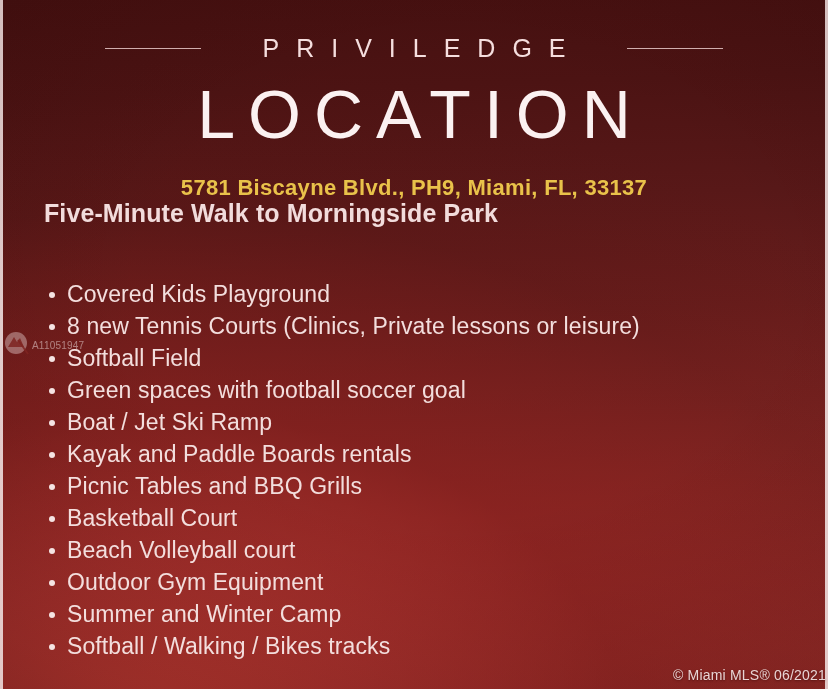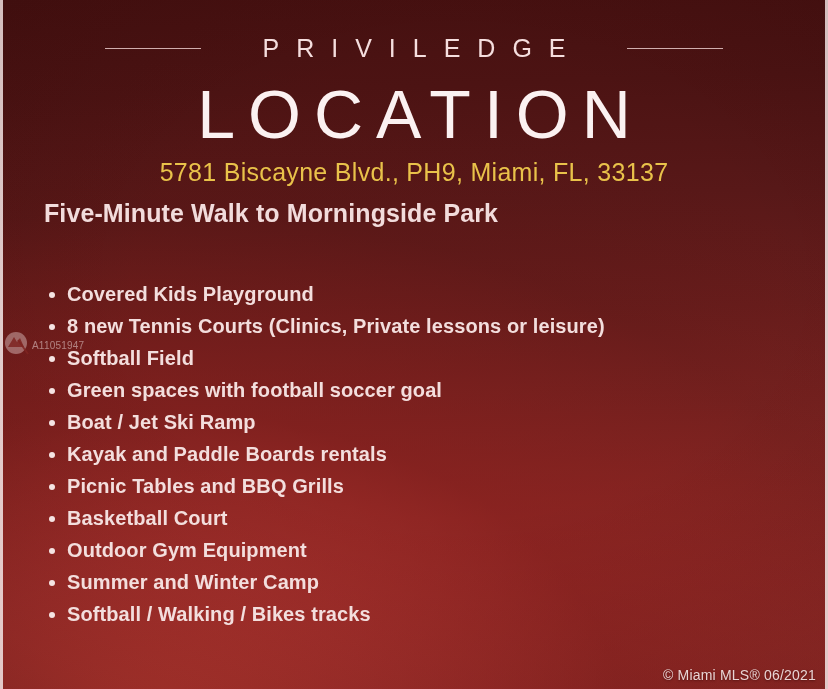--- a/index.html
+++ b/index.html
@@ -92,24 +92,24 @@
     margin-top: 18px;
     color: #fbf1f1;
     font-size: 68px;
     font-weight: 300;
     letter-spacing: 13px;
     text-indent: 13px;
     line-height: 1.05;
     white-space: nowrap;
   }
   .address {
-    margin-top: 9px;
+    margin-top: 26px;
     color: #e9c24a;
-    font-size: 25px;
-    font-weight: 400;
+    font-size: 22px;
+    font-weight: 700;
     letter-spacing: 0.3px;
     line-height: 1.1;
     white-space: nowrap;
   }
 
   
   .subtitle {
     position: absolute;
     left: 44px;
     top: 198px;
@@ -124,22 +124,22 @@
     left: 44px;
     top: 278px;
     right: 20px;
     list-style: none;
     margin: 0;
     padding: 0;
   }
   .feature-item {
     position: relative;
     color: #f3dedd;
-    font-size: 20px;
-    font-weight: 700;
+    font-size: 23px;
+    font-weight: 400;
     line-height: 32px;
     padding-left: 23px;
     letter-spacing: 0.1px;
     white-space: nowrap;
   }
   .feature-item::before {
     content: "";
     position: absolute;
     left: 5px;
     top: 14px;
@@ -169,21 +169,21 @@
   .mls-id {
     color: #e7d2d2;
     font-size: 10px;
     letter-spacing: 0.2px;
     font-family: "Liberation Sans", sans-serif;
     white-space: nowrap;
     transform: translateY(1px);
   }
   .copyright {
     position: absolute;
-    right: 12px;
+    right: 2px;
     bottom: 6px;
     color: #e9d4d4;
     font-size: 14px;
     letter-spacing: 0.2px;
     white-space: nowrap;
     text-shadow: 0 1px 2px rgba(60,10,10,0.6);
   }
 </style>
 </head>
 <body>
@@ -209,20 +209,21 @@
 
   <ul class="feature-list">
     <li class="feature-item">Covered Kids Playground</li>
     <li class="feature-item">8 new Tennis Courts (Clinics, Private lessons or leisure)</li>
     <li class="feature-item">Softball Field</li>
     <li class="feature-item">Green spaces with football soccer goal</li>
     <li class="feature-item">Boat / Jet Ski Ramp</li>
     <li class="feature-item">Kayak and Paddle Boards rentals</li>
     <li class="feature-item">Picnic Tables and BBQ Grills</li>
     <li class="feature-item">Basketball Court</li>
+    <li class="feature-item">Beach Volleyball court</li>
     <li class="feature-item">Outdoor Gym Equipment</li>
     <li class="feature-item">Summer and Winter Camp</li>
     <li class="feature-item">Softball / Walking / Bikes tracks</li>
   </ul>
 
   <div class="mls-watermark">
     <span class="mls-mark">
       <svg viewBox="0 0 28 28" width="28" height="28" aria-hidden="true">
         <circle cx="14" cy="13" r="11" fill="#f0dcdc" fill-opacity="0.72"></circle>
         <path d="M6 17 L12 7 L15 12 L18 8 L22 17 Z" fill="#8d2a26" fill-opacity="0.85"></path>

